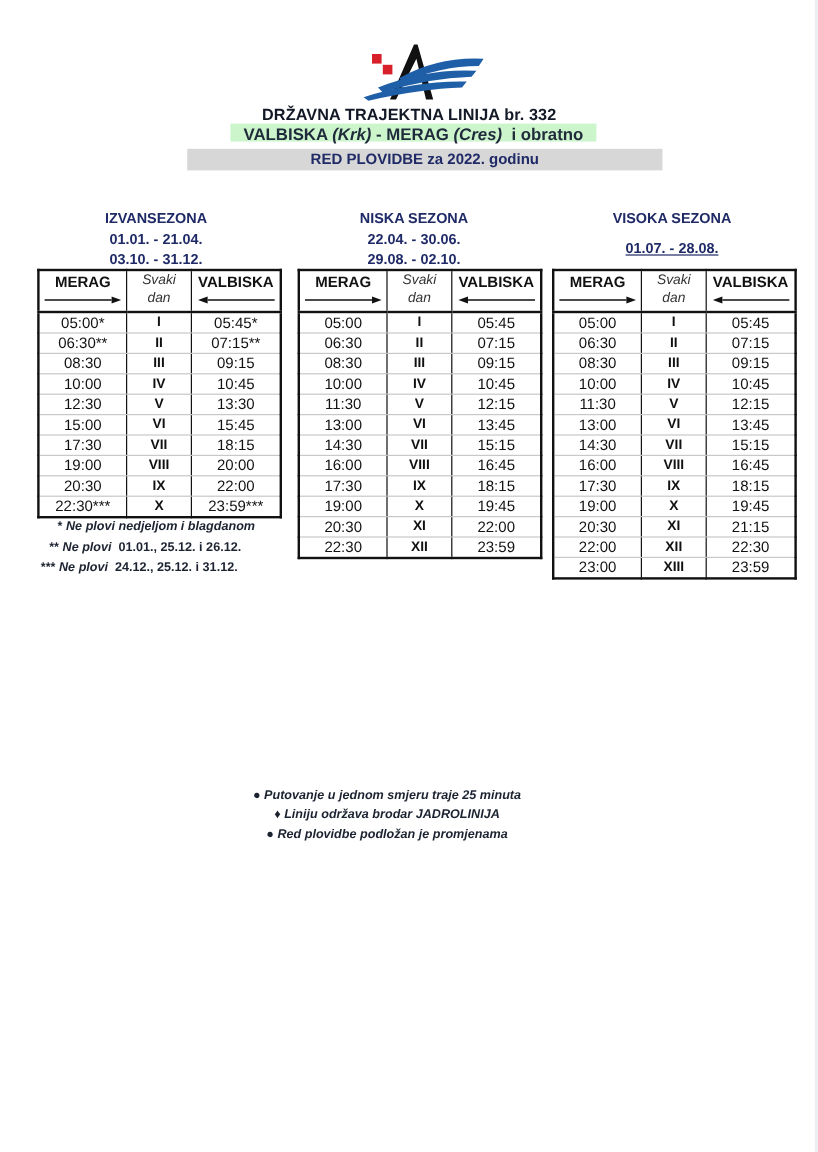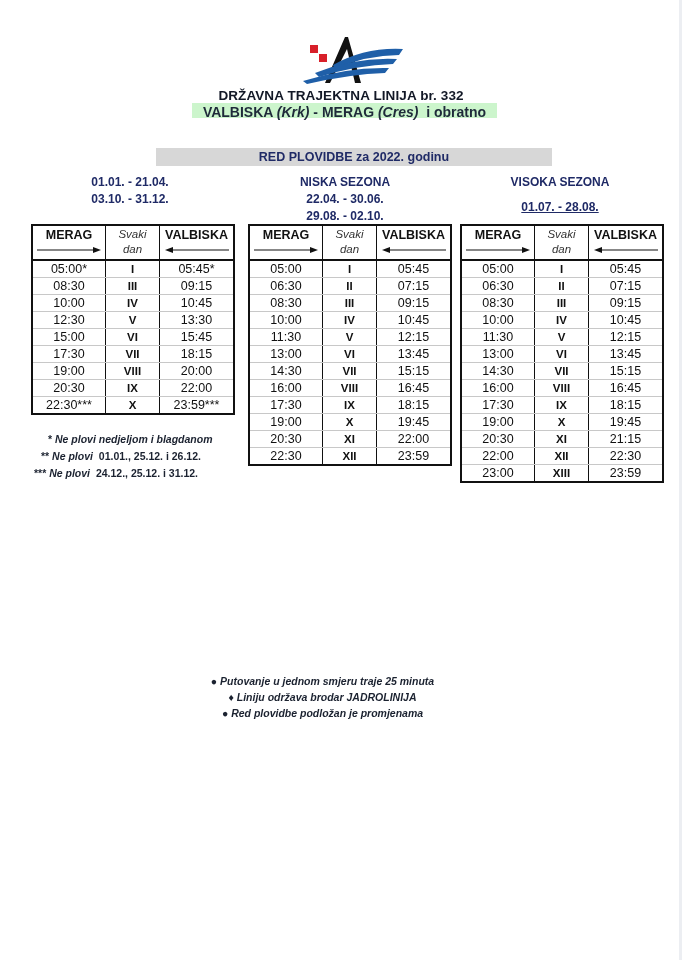--- a/index.html
+++ b/index.html
@@ -12,21 +12,21 @@
   .title1 {
     position:absolute; left:0; width:682px; top:88px; text-align:center;
     font-weight:bold; font-size:13.5px; color:#121826; letter-spacing:0.1px;
   }
   .title2 {
     position:absolute; left:192px; top:103px; width:305px; height:15px;
     background:#ccf5cc; text-align:center; font-weight:bold; font-size:14px; color:#1f2a3a; line-height:19px;
   }
   .title2 i { font-style:italic; }
   .banner {
-    position:absolute; left:156px; top:148px; width:396px; height:18px;
+    position:absolute; left:156px; top:124px; width:396px; height:18px;
     background:#d7d7d7; text-align:center; font-weight:bold; font-size:12.5px; line-height:18px; color:#1f2a66;
   }
   .season-head {
     position:absolute; text-align:center; font-weight:bold; font-size:12px; color:#1f2a66; line-height:17px;
   }
   table.tt {
     position:absolute; border-collapse:collapse; border:2px solid #111;
     font-size:12.5px; font-family:"Liberation Sans", sans-serif;
   }
   table.tt th {
@@ -40,21 +40,21 @@
     border-bottom:1px solid #c8c8c8; height:16px; line-height:16px; padding:0; text-align:center;
   }
   table.tt td.rn { font-weight:bold; font-size:11.5px; }
   table.tt tr:last-child td { border-bottom:none; }
   .arrow { display:block; margin:4px auto 0; width:64px; height:8px; }
   .notes { position:absolute; font-size:10.5px; font-weight:bold; font-style:italic; color:#1b2230; line-height:19px; }
   .notes .star { font-style:normal; }
   .notes .date { font-style:normal; }
   .foot {
     position:absolute; left:0; width:645px; top:655px; text-align:center;
-    font-size:10.5px; font-weight:bold; font-style:italic; color:#1b2230; line-height:16px;margin-top:18px;
+    font-size:10.5px; font-weight:bold; font-style:italic; color:#1b2230; line-height:16px;
   }
 </style>
 </head>
 <body>
 
 <div class="edge"></div>
 
 <svg class="logo" viewBox="0 0 125 52">
   <rect x="25" y="10" width="8" height="8" fill="#d8202a"></rect>
   <rect x="34" y="19" width="8" height="8" fill="#d8202a"></rect>
@@ -69,20 +69,21 @@
   <span>VALBISKA</span>
   <i>(Krk)</i>
   <span> - </span>
   <span>MERAG</span>
   <i>(Cres)</i>
   &nbsp;<span>i obratno</span>
 </div>
 <div class="banner">RED  PLOVIDBE za 2022. godinu</div>
 
 <div class="season-head" style="left:30px;top:174px;width:200px;">
+  <div>IZVANSEZONA</div>
   <div>01.01. - 21.04.</div>
   <div>03.10. - 31.12.</div>
 </div>
 <div class="season-head" style="left:245px;top:174px;width:200px;">
   <div>NISKA SEZONA</div>
   <div>22.04. - 30.06.</div>
   <div>29.08. - 02.10.</div>
 </div>
 <div class="season-head" style="left:460px;top:174px;width:200px;">
   <div>VISOKA SEZONA</div>
@@ -110,20 +111,25 @@
           </th>
         </tr>
       </thead>
       <tbody>
         <tr>
           <td>05:00*</td>
           <td class="rn">I</td>
           <td>05:45*</td>
         </tr>
         <tr>
+          <td>06:30**</td>
+          <td class="rn">II</td>
+          <td>07:15**</td>
+        </tr>
+        <tr>
           <td>08:30</td>
           <td class="rn">III</td>
           <td>09:15</td>
         </tr>
         <tr>
           <td>10:00</td>
           <td class="rn">IV</td>
           <td>10:45</td>
         </tr>
         <tr>

